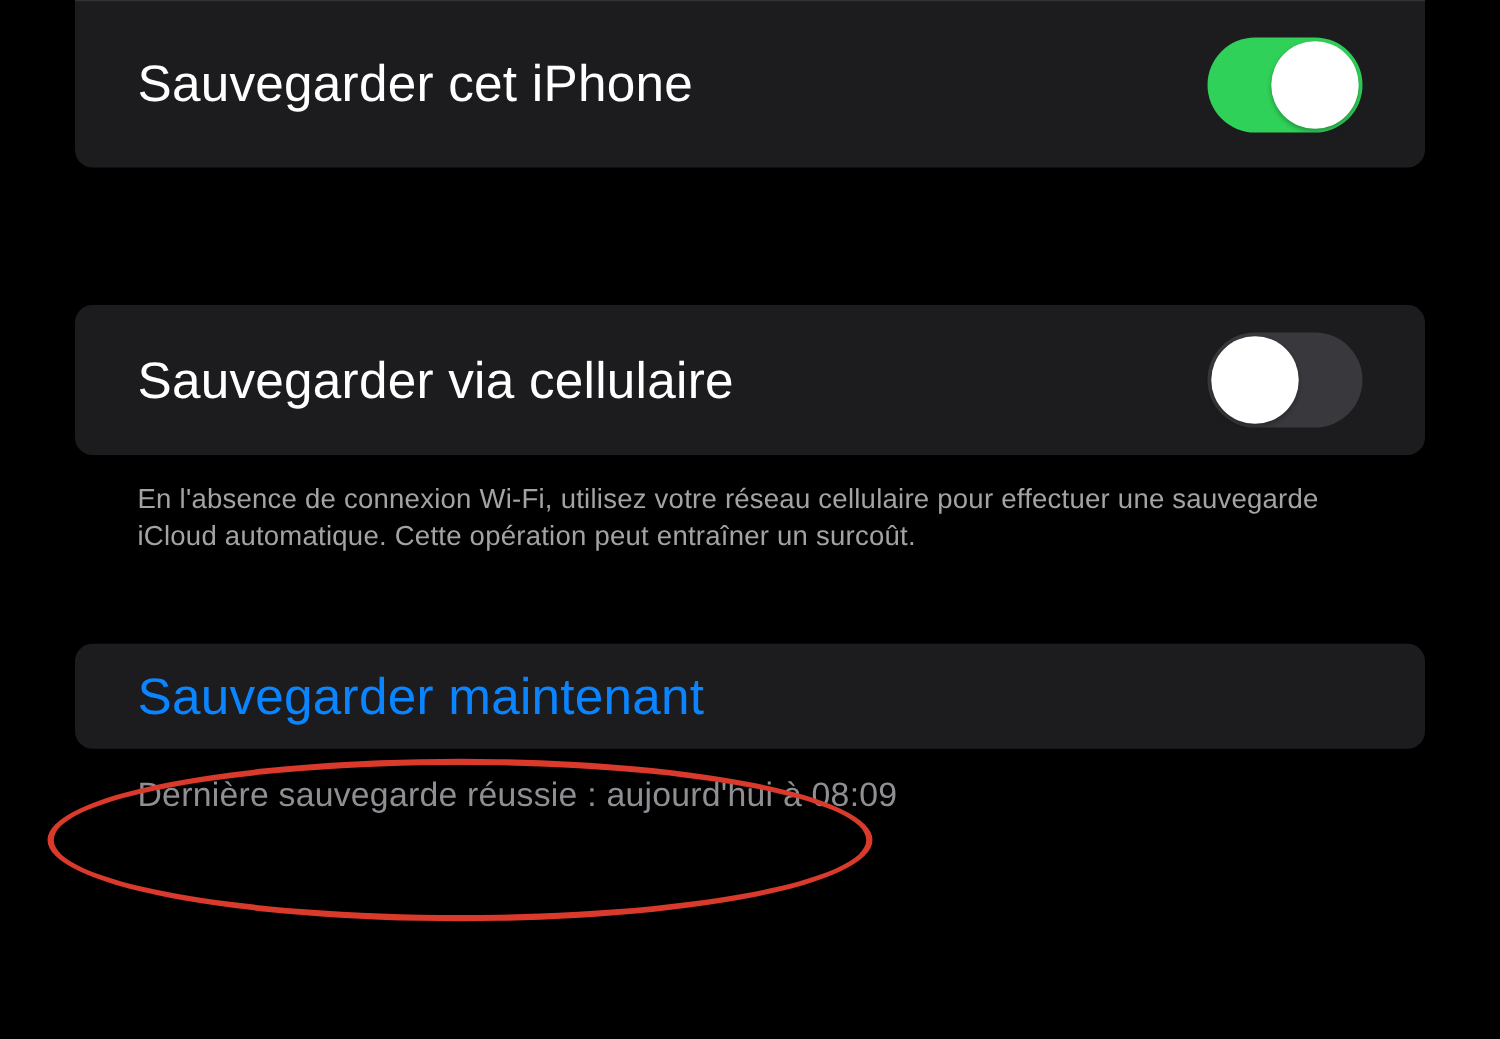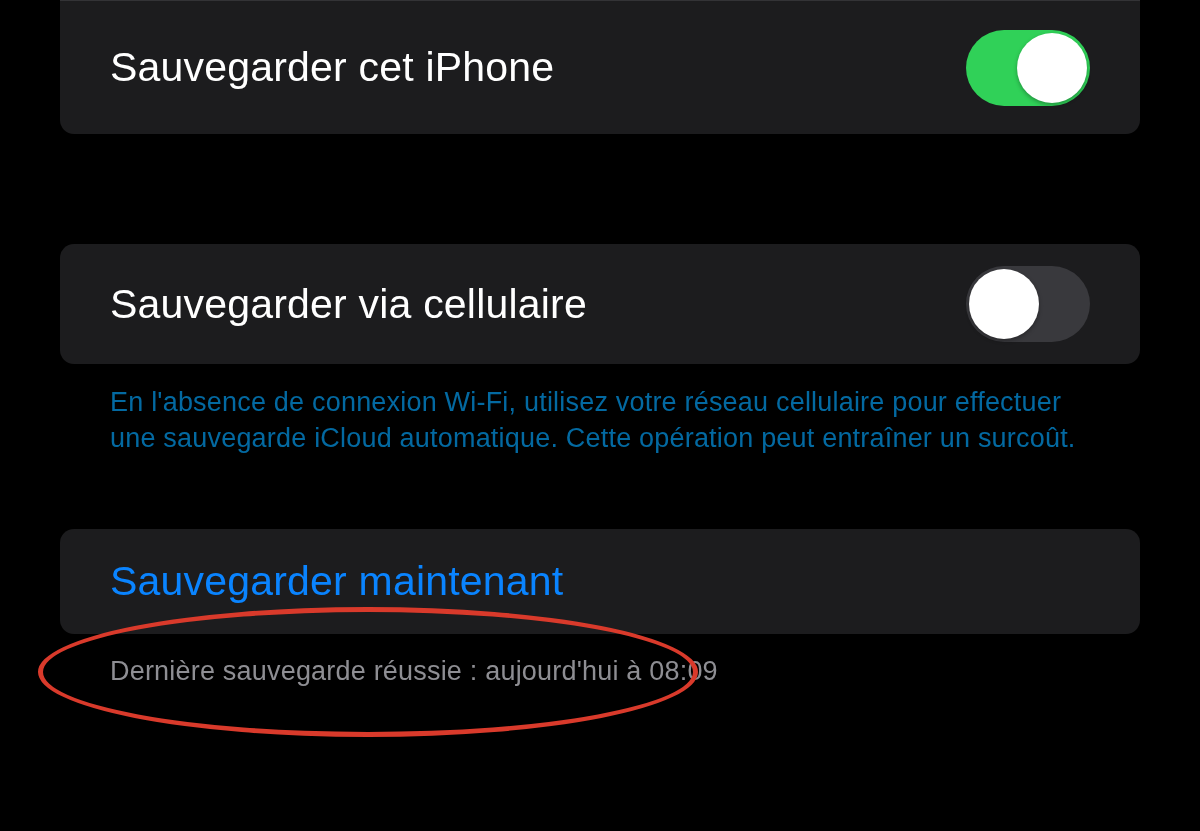--- a/index.html
+++ b/index.html
@@ -43,21 +43,21 @@
       height: 90px;
     }
     .group-1 .row {
       height: 134px;
       border-top: 1px solid #333336;
     }
     .group-2 .row {
       height: 120px;
     }
     .group-3 .row {
-      height: 105px;
+      height: 84px;
     }
     .row-label {
       color: #ffffff;
       font-size: 41px;
       font-weight: 400;
       letter-spacing: 0.2px;
     }
     .row-action {
       color: #0a84ff;
       font-size: 41px;
@@ -86,22 +86,22 @@
       top: 3px;
       box-shadow: 0 2px 4px rgba(0,0,0,0.3);
     }
     .toggle-on .toggle-knob {
       right: 3px;
     }
     .toggle-off .toggle-knob {
       left: 3px;
     }
     .footer-text {
-      color: #0369a1;
-      font-size: 27px;
+      color: #a3a3a3;
+      font-size: 22px;
       line-height: 1.35;
       padding: 20px 50px 0 50px;
       letter-spacing: 0.2px;
     }
     .footer-text-2 {
       color: #8e8e93;
       font-size: 27px;
       padding: 22px 50px 0 50px;
       letter-spacing: 0.2px;
     }

